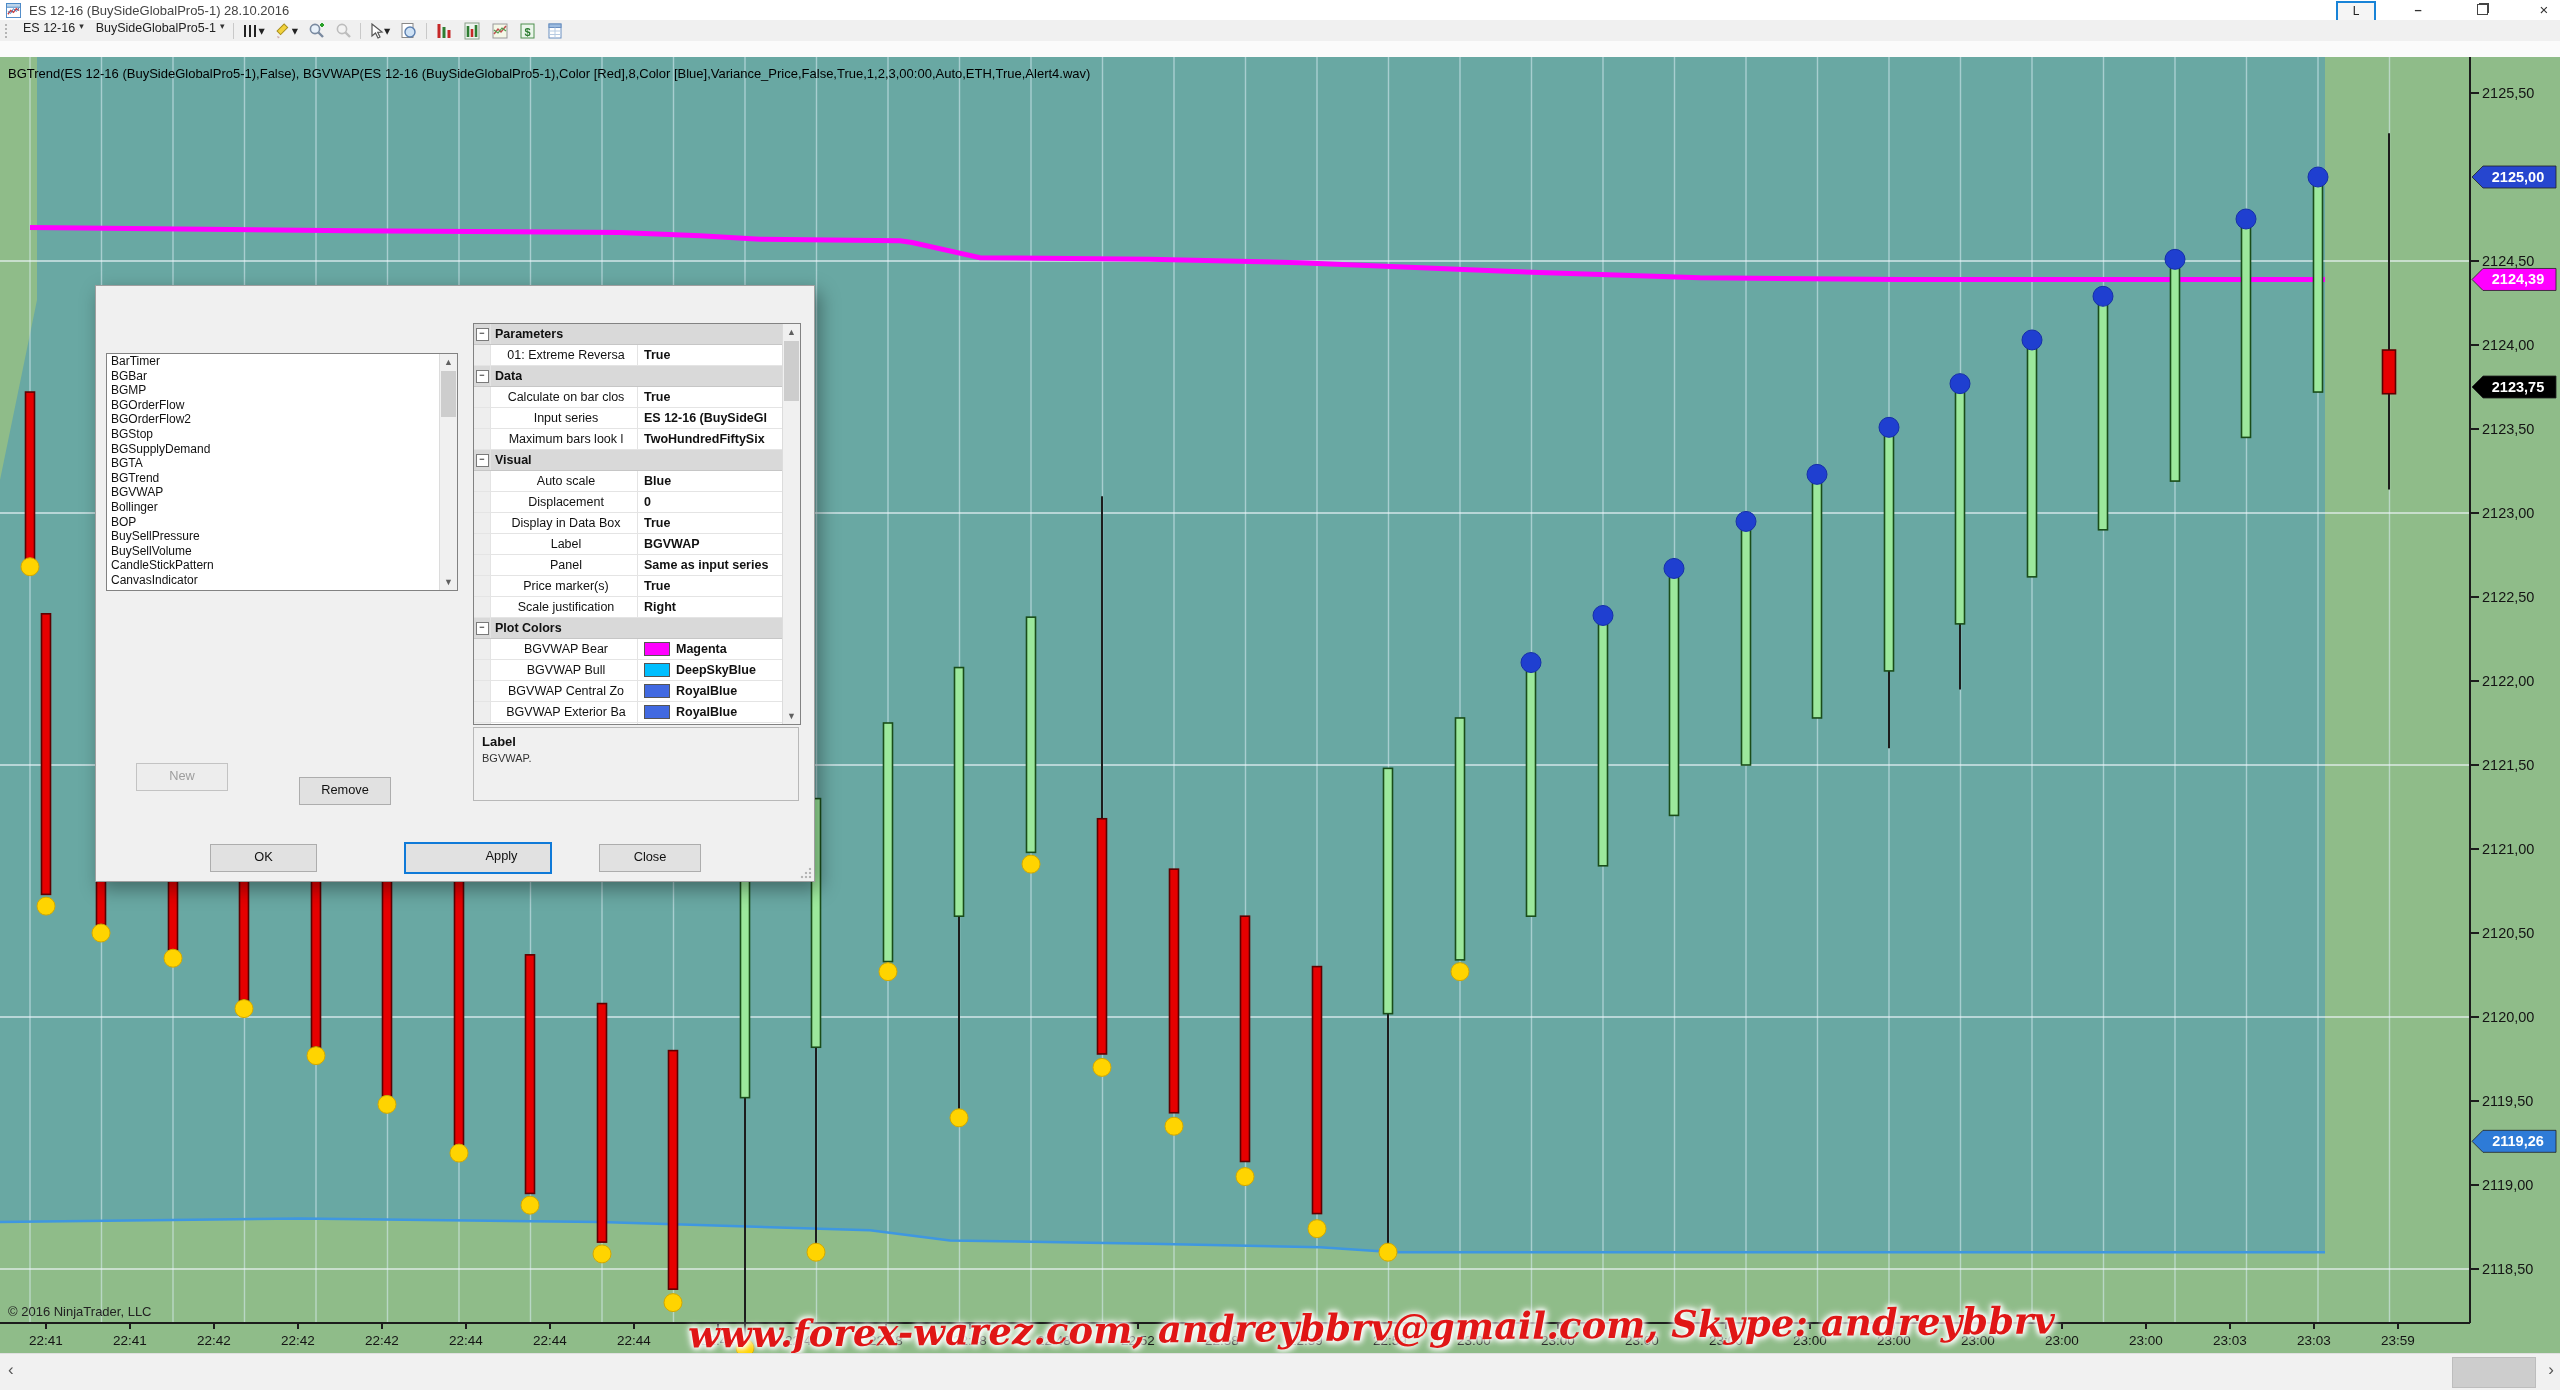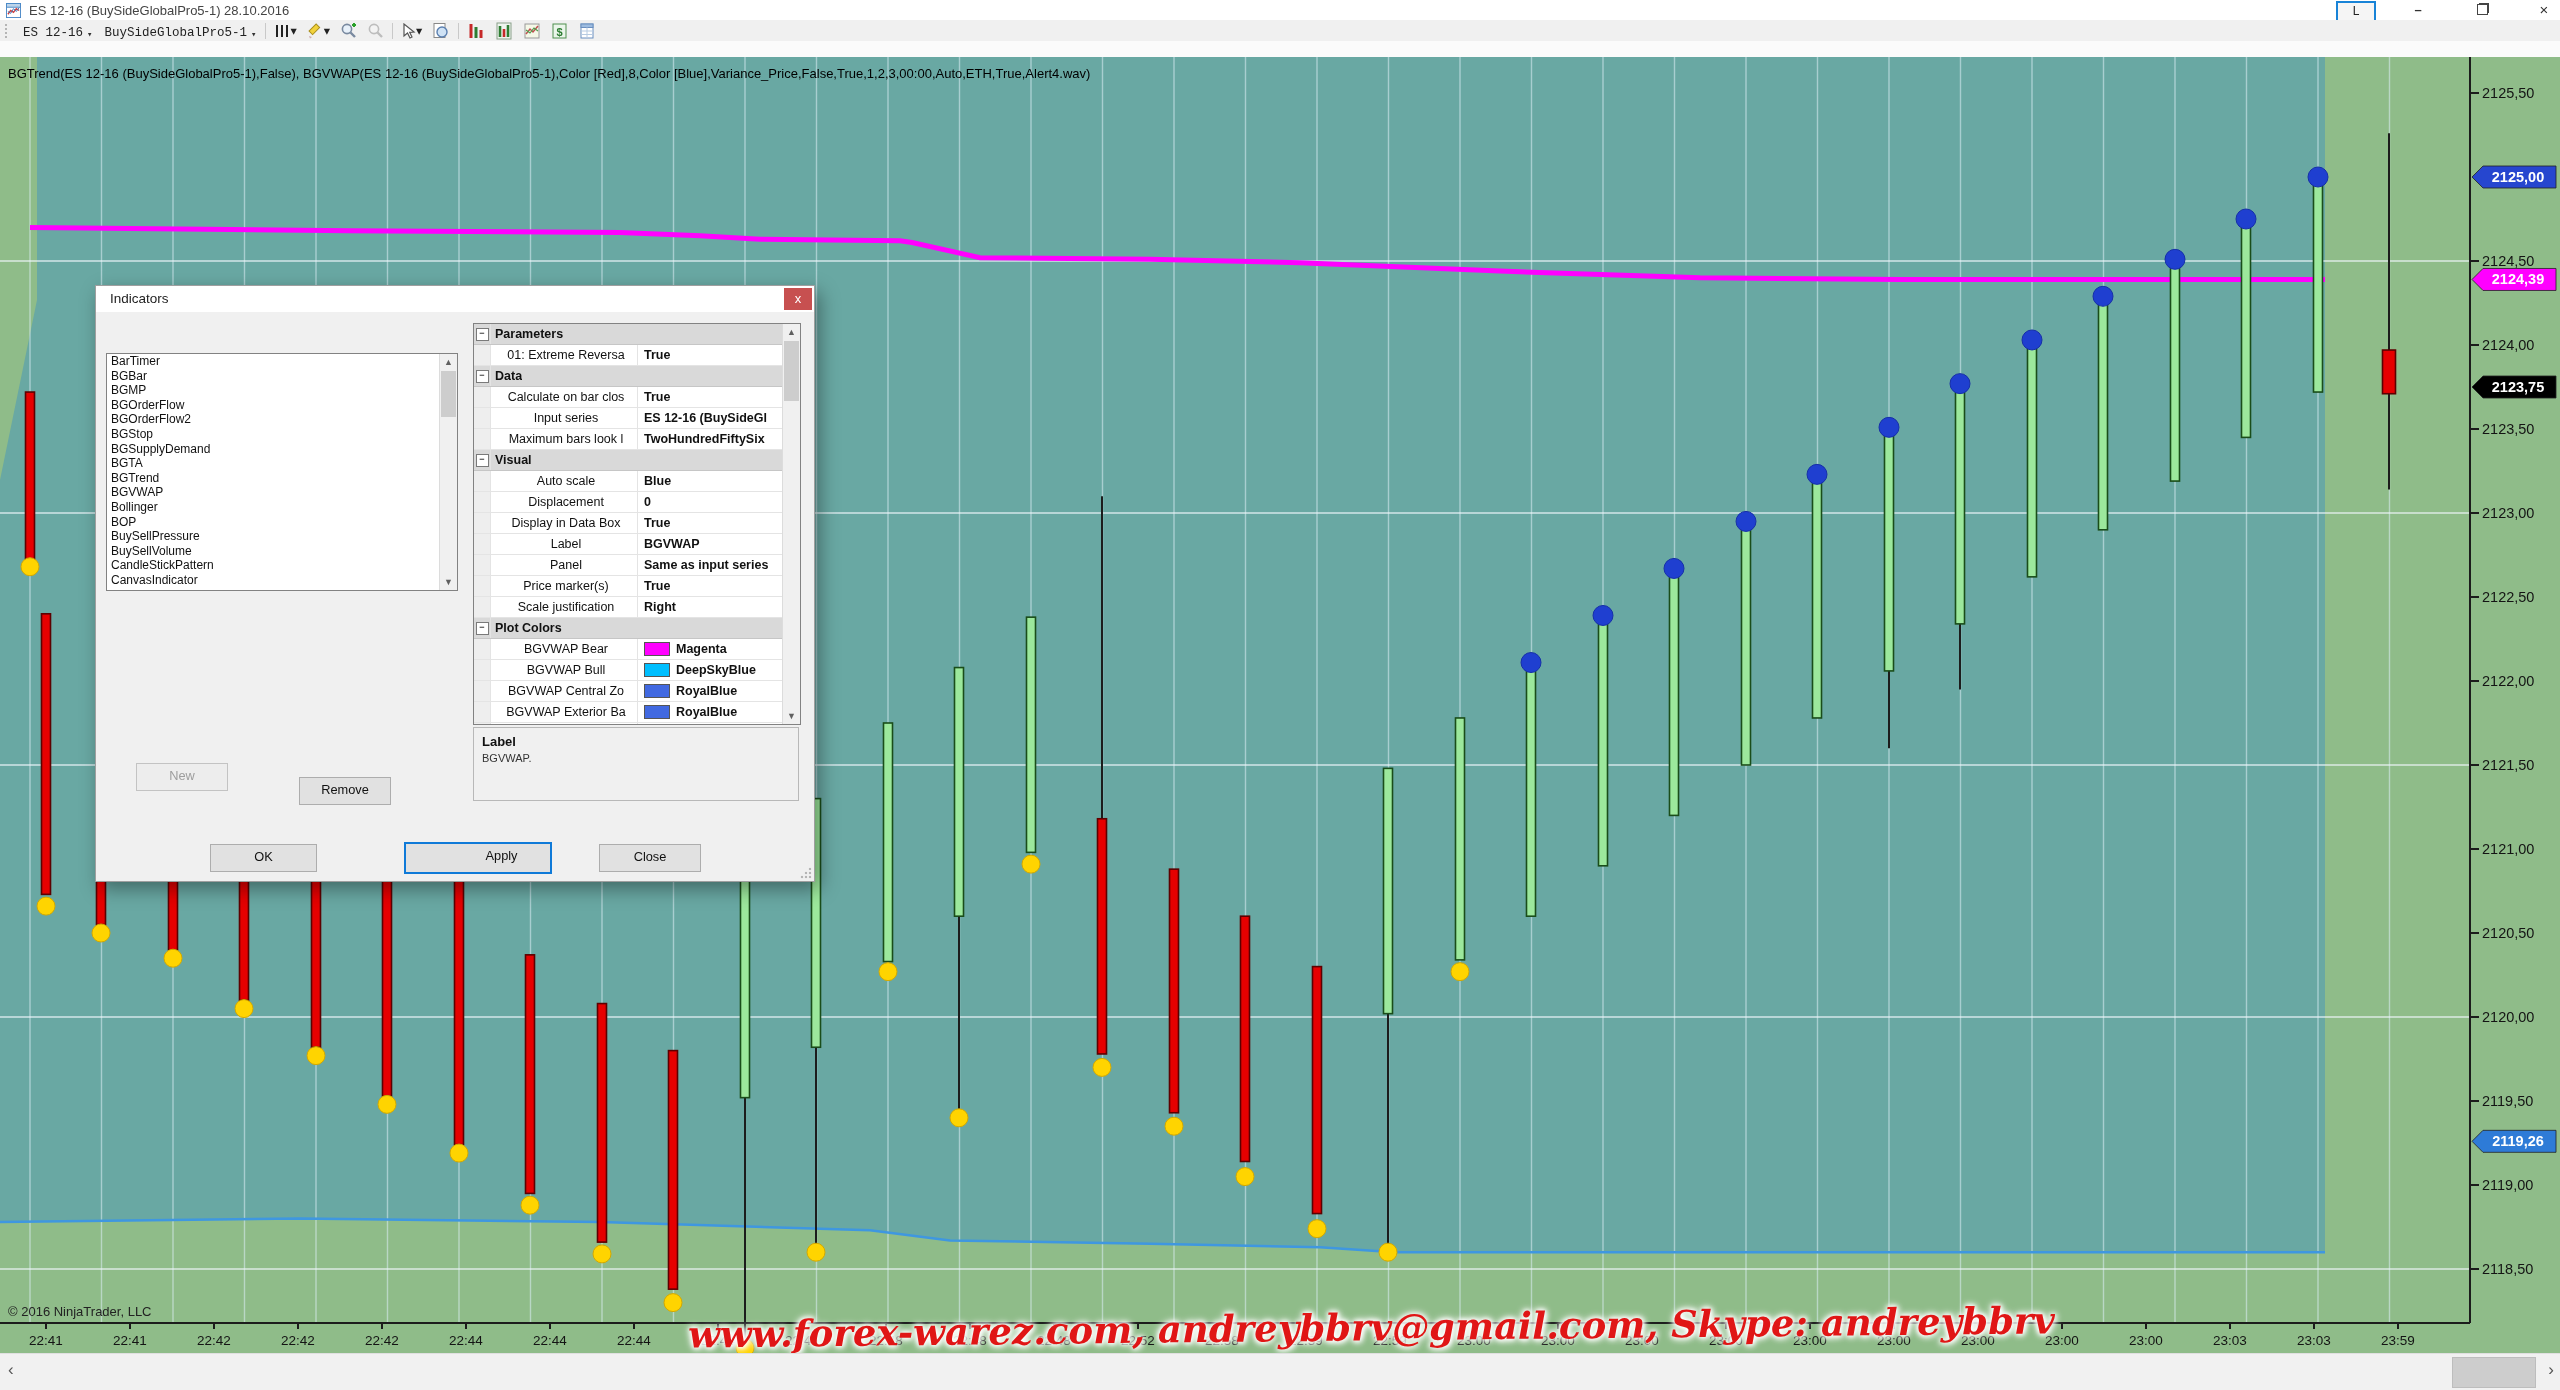--- a/index.html
+++ b/index.html
@@ -12,21 +12,21 @@
   .wbtn{position:absolute;top:1px;height:18px;line-height:17px;text-align:center;color:#333;font-size:13px;}
   #btn-lock{left:2336px;width:36px;border:2px solid #1883d7;background:#f5f5f5;font-size:12px;color:#222;}
   #btn-min{left:2398px;width:40px;font-weight:bold;}
   #btn-restore{left:2462px;width:40px;}
   #btn-restore .sq{display:inline-block;width:9px;height:9px;border:1px solid #444;background:#fff;position:relative;top:1px;}
   #btn-restore .sq2{position:absolute;left:17px;top:2px;width:9px;height:9px;border-top:1px solid #444;border-right:1px solid #444;}
   #btn-close{left:2528px;width:32px;font-size:15px;}
   #toolbar{position:absolute;left:0;top:20px;width:2560px;height:21px;background:#f0f0f0;border-bottom:1px solid #d9d9d9;
            display:flex;align-items:center;font-size:12.5px;color:#222;}
   .grip{width:5px;height:14px;margin:0 5px;border-left:2px dotted #b5b5b5;}
-  .tb-item{display:flex;align-items:flex-end;padding:0 6px;height:19px;white-space:nowrap;font-family:Liberation Mono, monospace;}
+  .tb-item{display:flex;align-items:flex-start;padding:0 6px;height:19px;white-space:nowrap;}
   .tb-item .car{font-size:9px;margin-left:4px;color:#333;}
   .tb-sep{width:1px;height:16px;background:#c9c9c9;margin:0 3px;}
   .tb-ic{display:flex;align-items:center;padding:0 5px;height:19px;}
   #whitegap{position:absolute;left:0;top:41px;width:2560px;height:16px;background:#fbfbfb;}
   
   #chartsvg{position:absolute;left:0;top:0;}
   svg text{font-family:"Liberation Sans","DejaVu Sans",sans-serif;}
   
   #statusbar{position:absolute;left:0;top:1353px;width:2560px;height:37px;background:#f1f1f1;border-top:1px solid #e0e0e0;}
   #statusbar .sarrow{position:absolute;top:6px;font-size:17px;color:#555;}
@@ -488,24 +488,20 @@
 
   <div id="watermark">www.forex-warez.com, andreybbrv@gmail.com, Skype: andreybbrv</div>
 
   <div id="statusbar">
     <span class="sarrow" style="left:8px;">‹</span>
     <div id="hthumb"></div>
     <span class="sarrow" style="right:6px;">›</span>
   </div>
 
   <div id="dialog">
-    <div id="dlg-titlebar">
-      <span id="dlg-title">Indicators</span>
-      <div id="dlg-close">x</div>
-    </div>
 
     <div id="list-available" class="listbox">
       <div id="avail-items">
           <div class="li">BarTimer</div>
           <div class="li">BGBar</div>
           <div class="li">BGMP</div>
           <div class="li">BGOrderFlow</div>
           <div class="li">BGOrderFlow2</div>
           <div class="li">BGStop</div>
           <div class="li">BGSupplyDemand</div>

